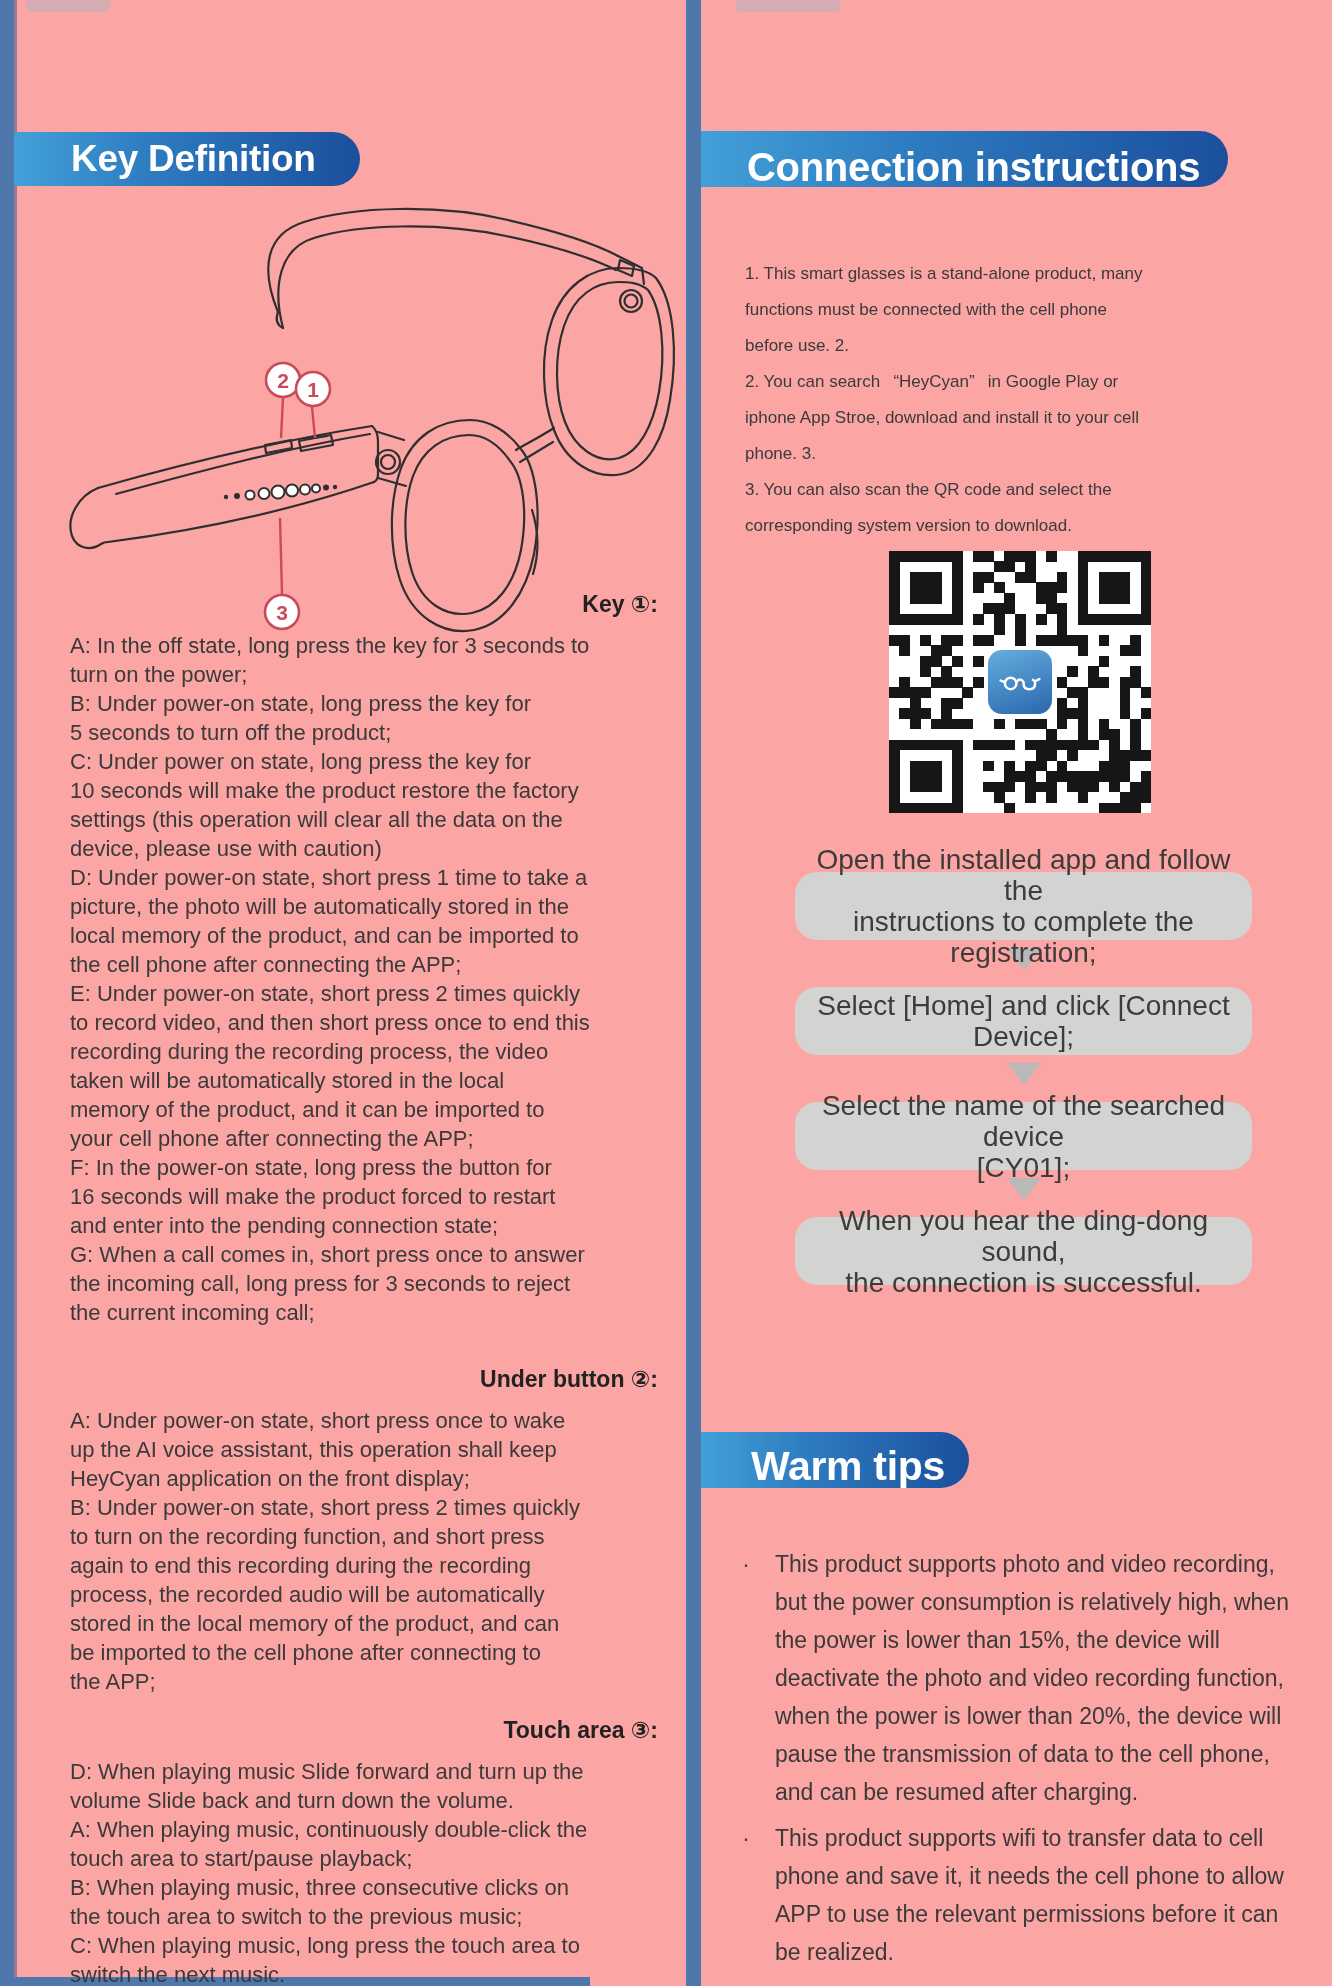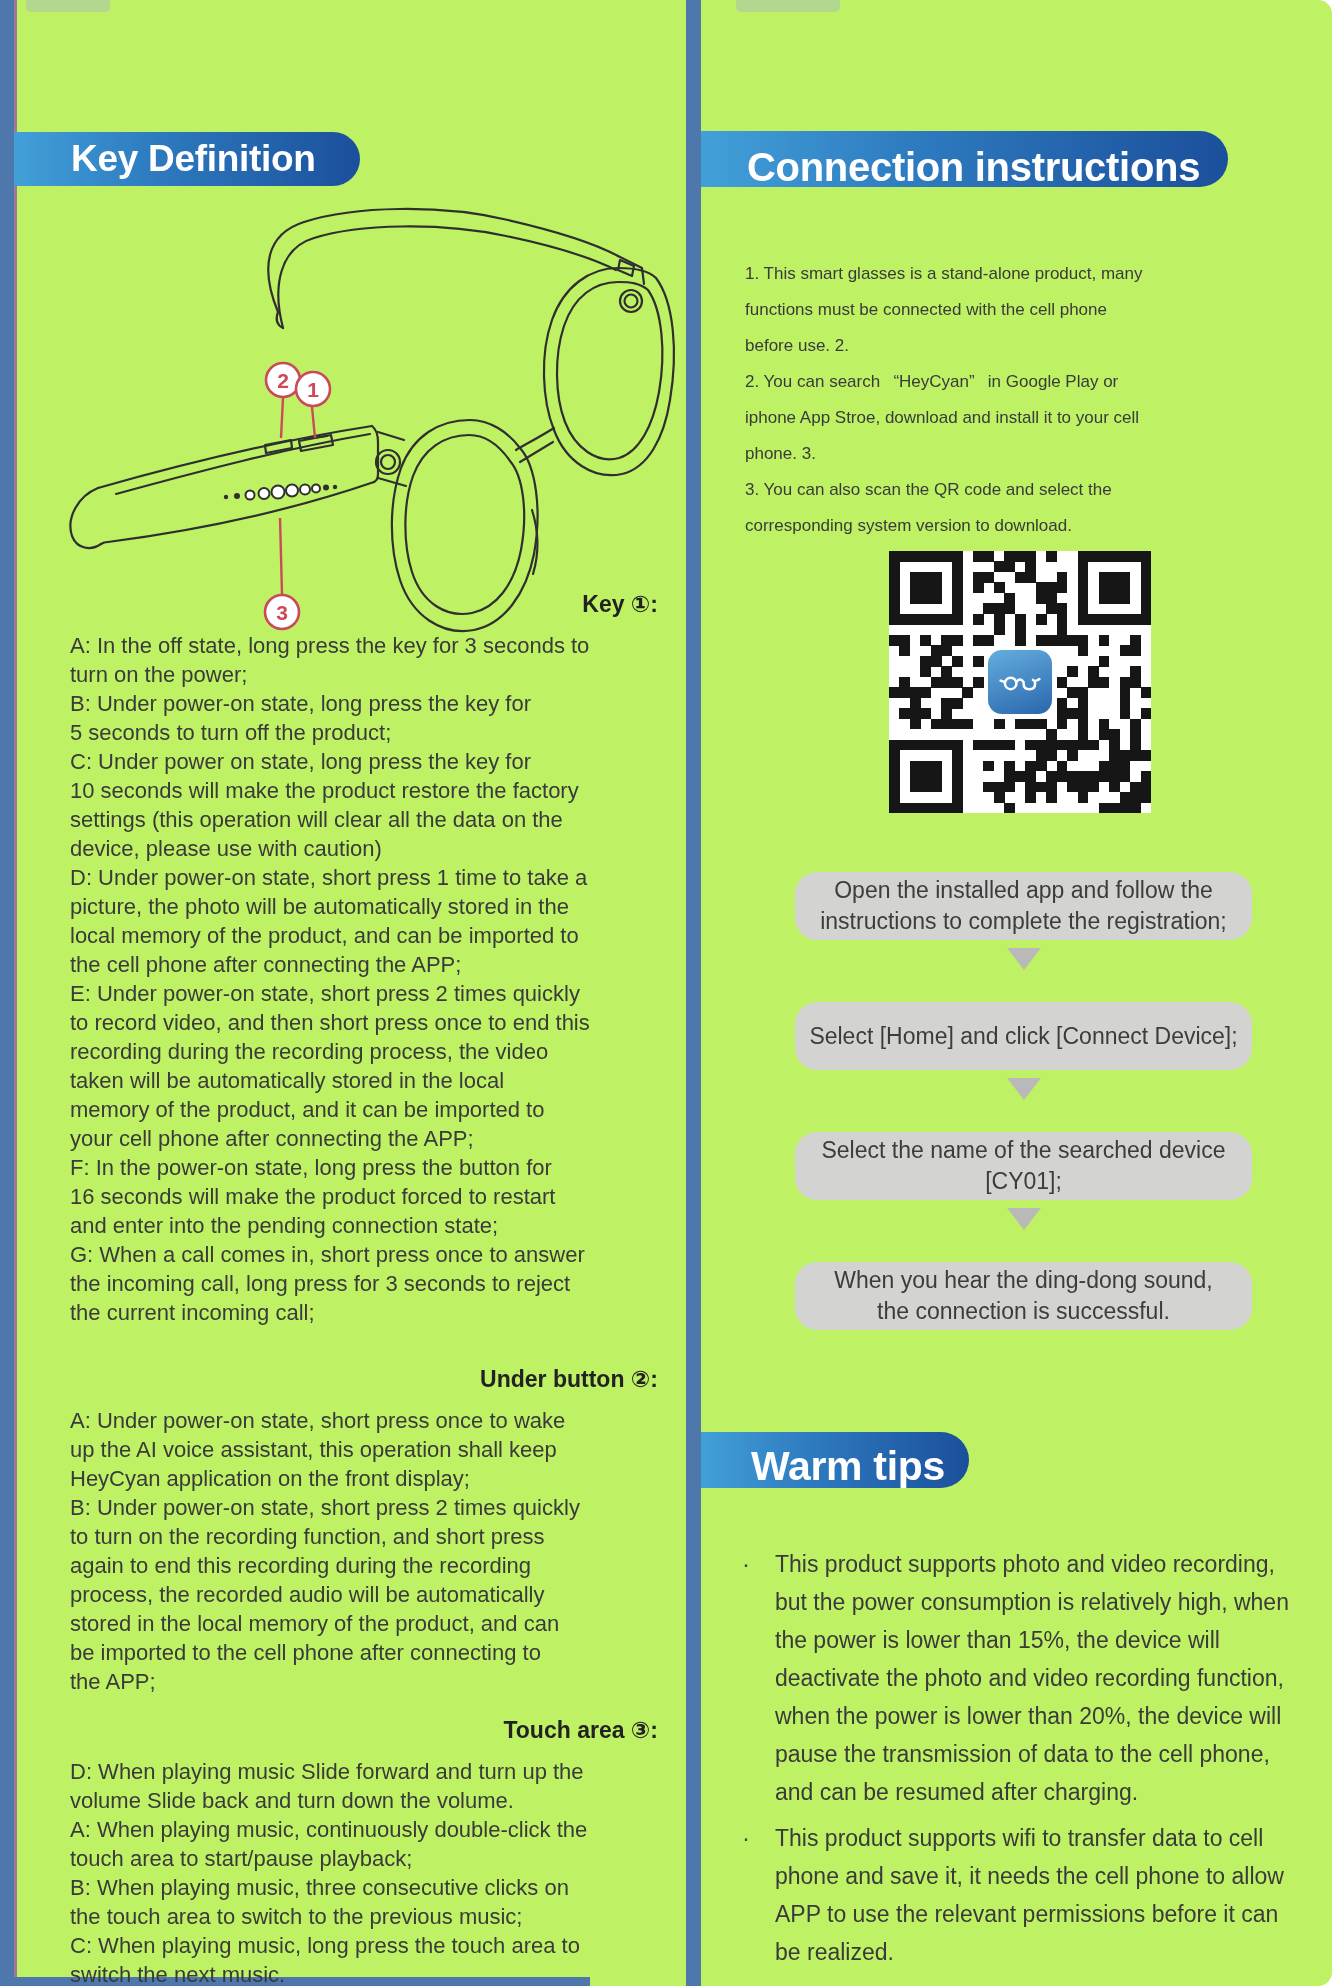--- a/index.html
+++ b/index.html
@@ -1,18 +1,18 @@
 <!DOCTYPE html>
 <html><head>
 <meta charset="utf-8">
 <style>
   html,body{margin:0;padding:0;background:#ffffff;}
   body{width:1332px;height:1986px;position:relative;overflow:hidden;
        font-family:"Liberation Sans","DejaVu Sans",sans-serif;color:#3a3a3a;}
-  .page{position:absolute;inset:0;background:#bef264;border-radius:14px;}
+  .page{position:absolute;inset:0;background:#fca5a5;}
 
   
   .vbar{position:absolute;top:0;height:100%;background:#4e78ac;}
   .vbar.left{left:0;width:14px;border-right:3px solid rgba(205,120,140,.65);}
   .vbar.center{left:686px;width:15px;}
   .remnant{position:absolute;top:0;height:12px;background:#a8b6c6;opacity:.45;border-radius:0 0 5px 5px;}
   .remnant.r1{left:26px;width:84px;}
   .remnant.r2{left:736px;width:104px;}
   .bottom-strip{position:absolute;left:14px;top:1977px;width:576px;height:9px;background:#4e78ac;}
 
@@ -41,24 +41,24 @@
   
   .rtext{position:absolute;left:745px;top:256px;width:575px;font-size:17px;line-height:36px;}
 
   .qr-wrap{position:absolute;left:889px;top:551px;width:262px;height:262px;background:#fff;}
   .qr-icon{position:absolute;left:99px;top:99px;width:64px;height:64px;border-radius:14px;
            background:linear-gradient(160deg,#64aede,#2a66ad);display:flex;align-items:center;justify-content:center;
            box-shadow:0 0 0 4px #fff;}
 
   .flow{position:absolute;left:795px;top:872px;width:457px;}
   .flow-box{height:68px;background:#d3d3d1;border-radius:22px;display:flex;align-items:center;justify-content:center;
-            text-align:center;font-size:23px;line-height:31px;color:#3c3c3c;padding:0 14px;box-sizing:border-box;}
+            text-align:center;font-size:28px;line-height:31px;color:#3c3c3c;padding:0 14px;box-sizing:border-box;}
   .arrow-down{width:0;height:0;border-left:17px solid transparent;border-right:17px solid transparent;
               border-top:22px solid #b9b9b7;margin:8px auto 0 auto;}
-  .arrow-down + .flow-box{margin-top:32px;}
+  .arrow-down + .flow-box{margin-top:17px;}
 
   .warm-list{position:absolute;left:742px;top:1545px;width:580px;font-size:23px;line-height:38px;}
   .bullet{display:flex;}
   .bullet + .bullet{margin-top:8px;}
   .bullet .dot{width:33px;flex:0 0 33px;color:#444;font-size:24px;}
 </style>
 </head>
 <body>
 
 <div class="page">

